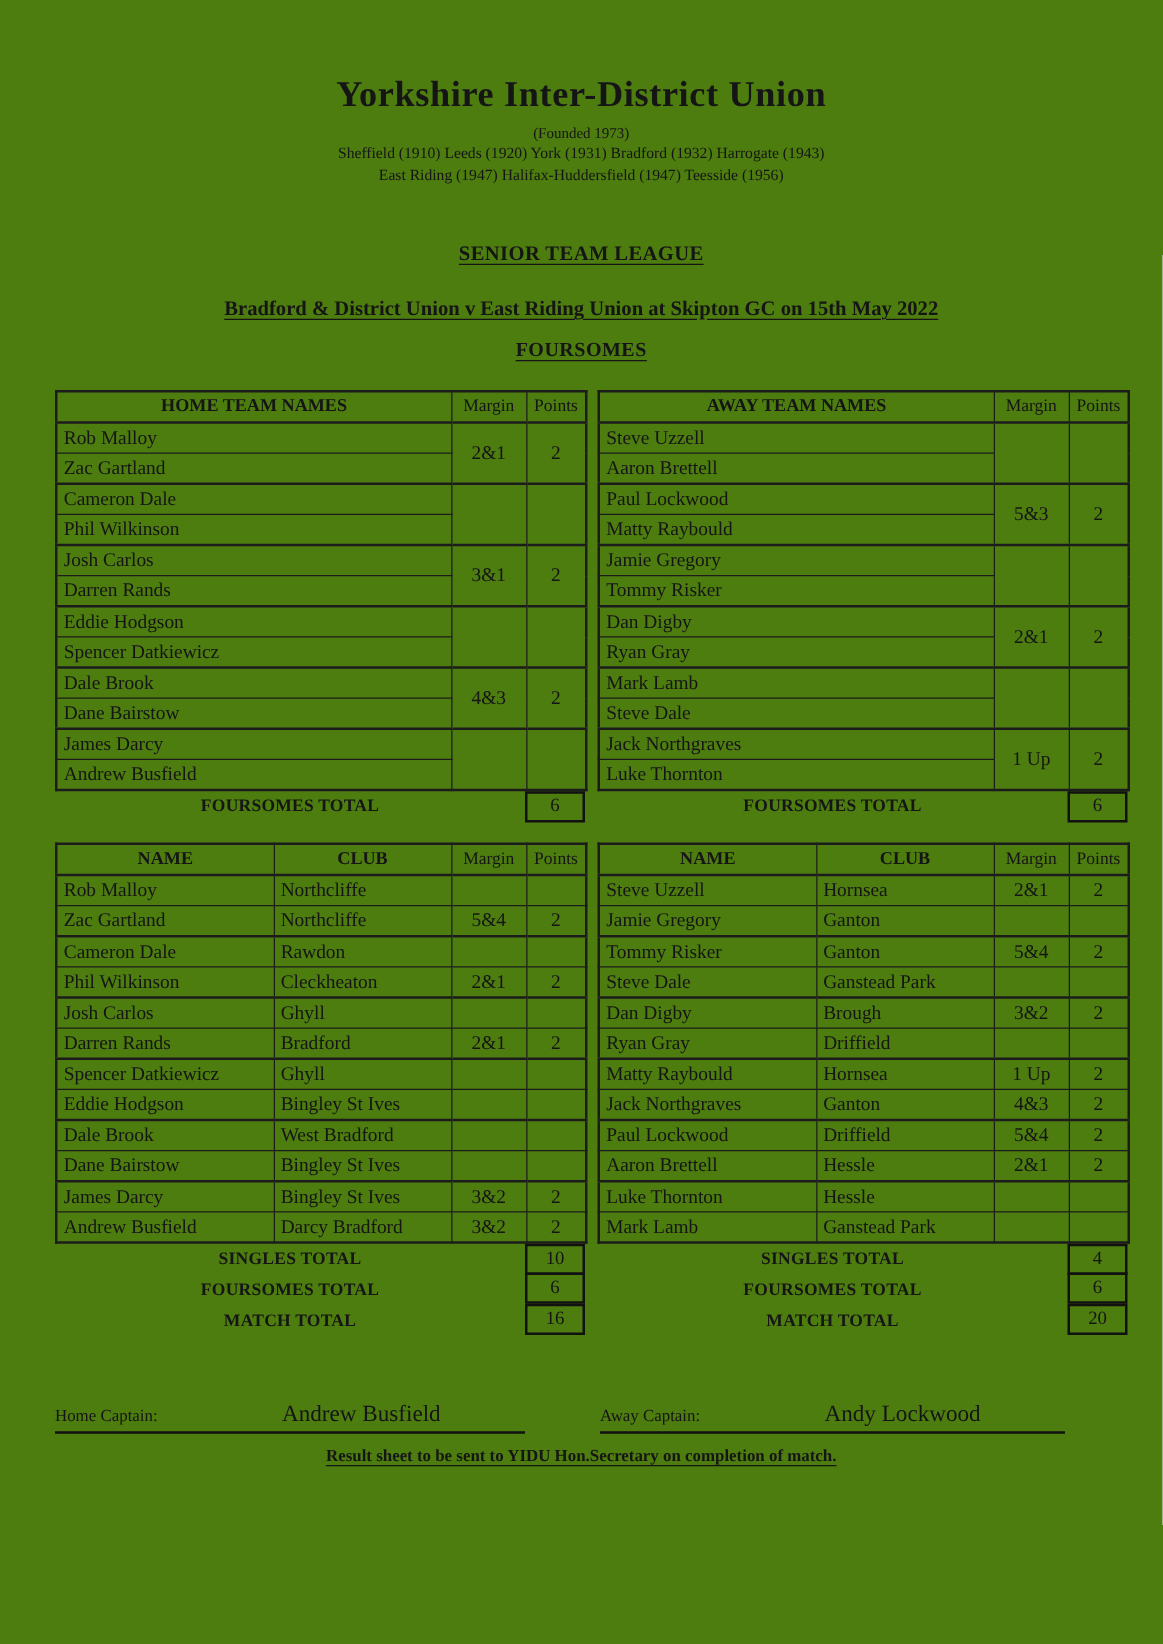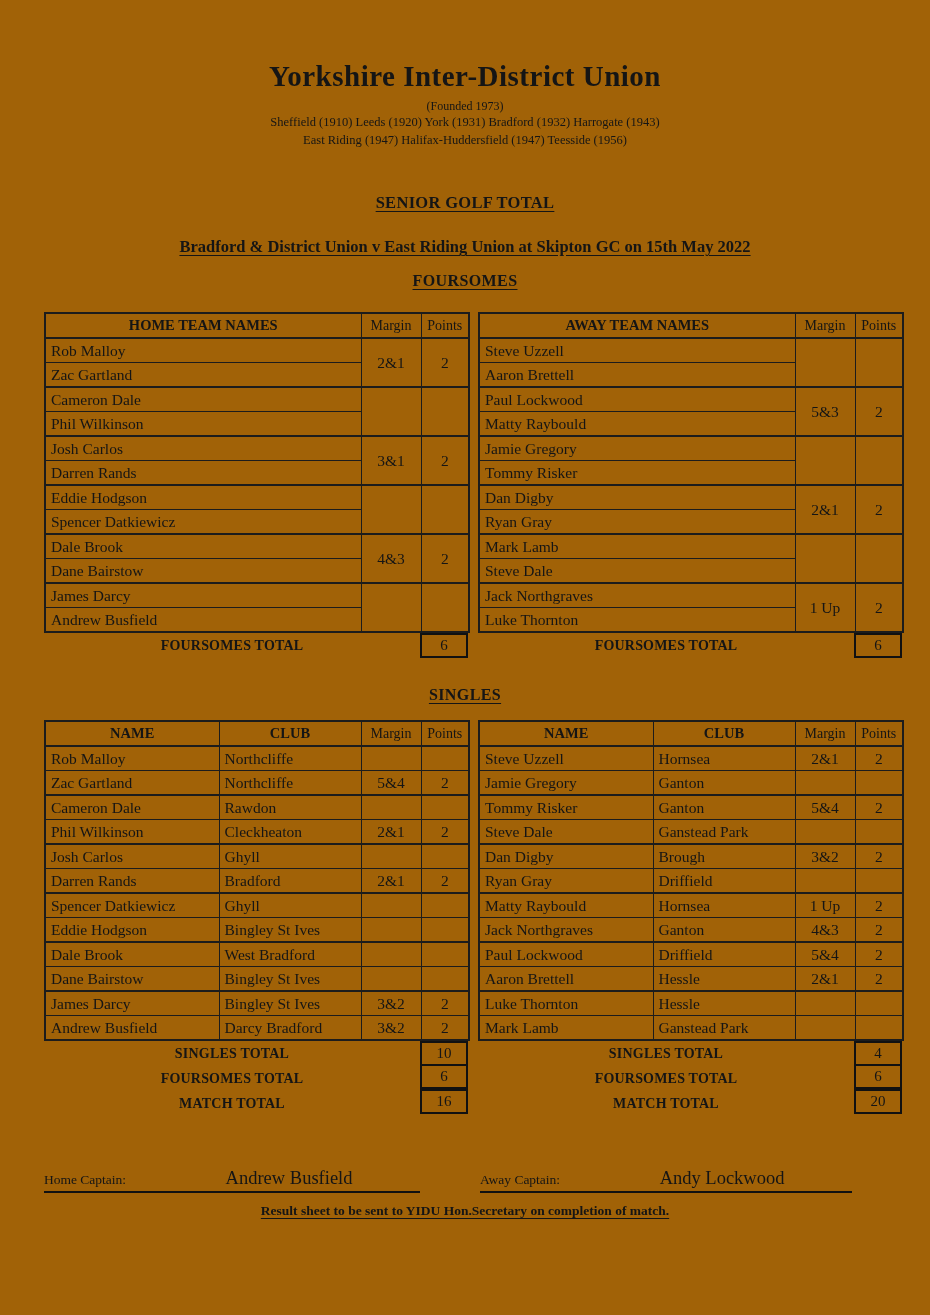--- a/index.html
+++ b/index.html
@@ -1,18 +1,18 @@
 <!DOCTYPE html>
 <html><head>
 <meta charset="utf-8">
 <style>
   html,body { margin:0; padding:0; background:#e8e8e8; }
   .page {
     width: 930px; height: 1315px; margin: 0 auto;
-    background: #a16207; color: #151515;
+    background: #4d7c0f; color: #151515;
     font-family: "Liberation Serif", "DejaVu Serif", serif;
     position: relative; overflow: hidden; box-sizing: border-box;
     padding: 60px 44px 0 44px;
   }
   .center-text { text-align: center; }
   .doc-title { font-size: 29px; font-weight: bold; margin: 0; letter-spacing: .5px; }
   .founded { font-size: 12px; margin-top: 6px; }
   .districts { font-size: 12.5px; line-height: 1.4; }
   .league-title { margin-top: 44px; font-size: 16.5px; font-weight: bold;
     text-decoration: underline; text-underline-offset: 3px; letter-spacing: .3px; }
@@ -60,21 +60,21 @@
 
 <div class="page">
 
   <div class="center-text">
     <h1 class="doc-title">Yorkshire Inter-District Union</h1>
     <div class="founded">(Founded 1973)</div>
     <div class="districts">Sheffield (1910) Leeds (1920) York (1931) Bradford (1932) Harrogate (1943)</div>
     <div class="districts">East Riding (1947) Halifax-Huddersfield (1947) Teesside (1956)</div>
   </div>
 
-  <div class="center-text league-title">SENIOR GOLF TOTAL</div>
+  <div class="center-text league-title">SENIOR TEAM LEAGUE</div>
   <div class="center-text match-title">Bradford &amp; District Union v East Riding Union at Skipton GC on 15th May 2022</div>
   <div class="center-text section-heading">FOURSOMES</div>
 
   <div class="tables-row">
     <div class="side">
       <table>
         <colgroup>
             <col style="width:316px">
             <col style="width:60px">
             <col style="width:48px">
@@ -218,21 +218,20 @@
   </tr>
 </tbody>
       </table>
       <div class="total-row">
         <div class="total-label">FOURSOMES TOTAL</div>
         <div class="total-box">6</div>
       </div>
     </div>
   </div>
 
-  <div class="center-text section-heading" style="margin-top:28px;">SINGLES</div>
 
   <div class="tables-row" style="margin-top:16px;">
     <div class="side">
       <table>
         <colgroup>
             <col style="width:174px">
             <col style="width:142px">
             <col style="width:60px">
             <col style="width:48px">
           </colgroup>

